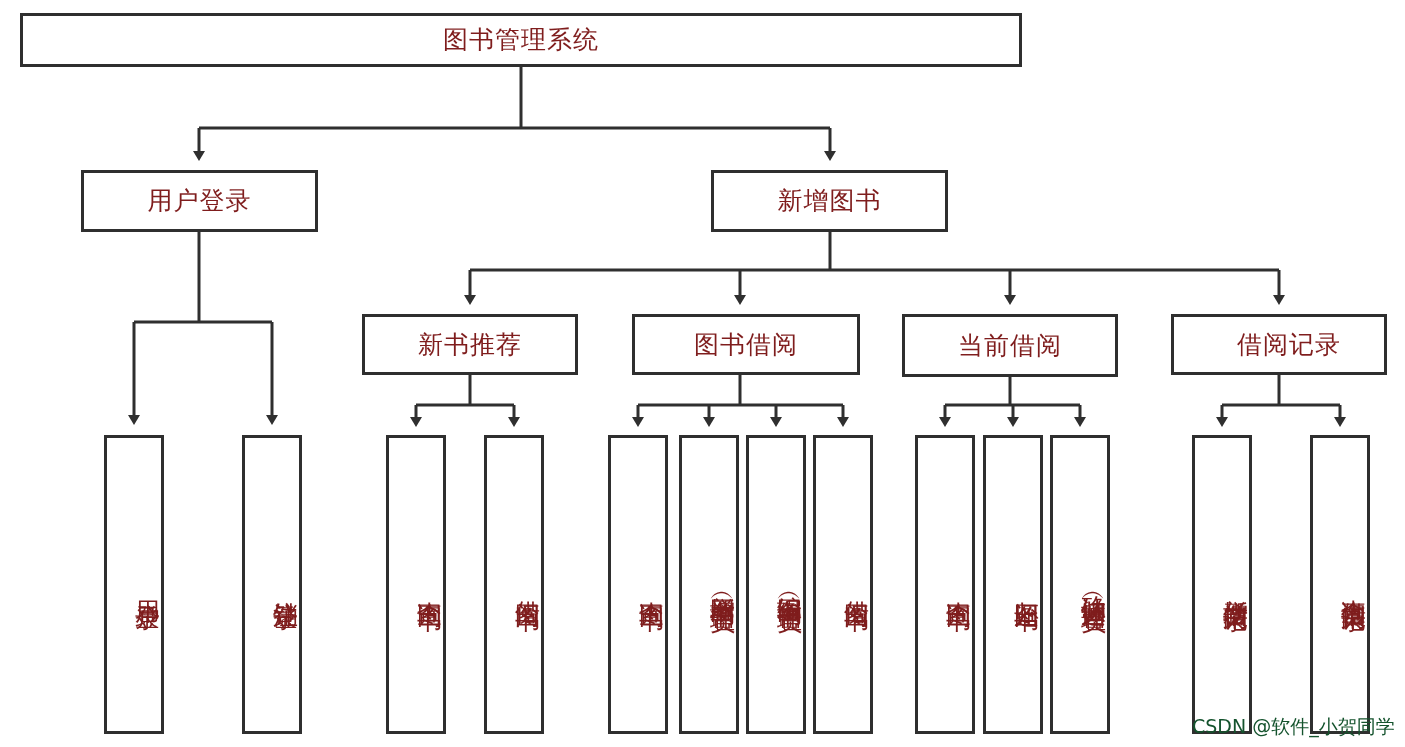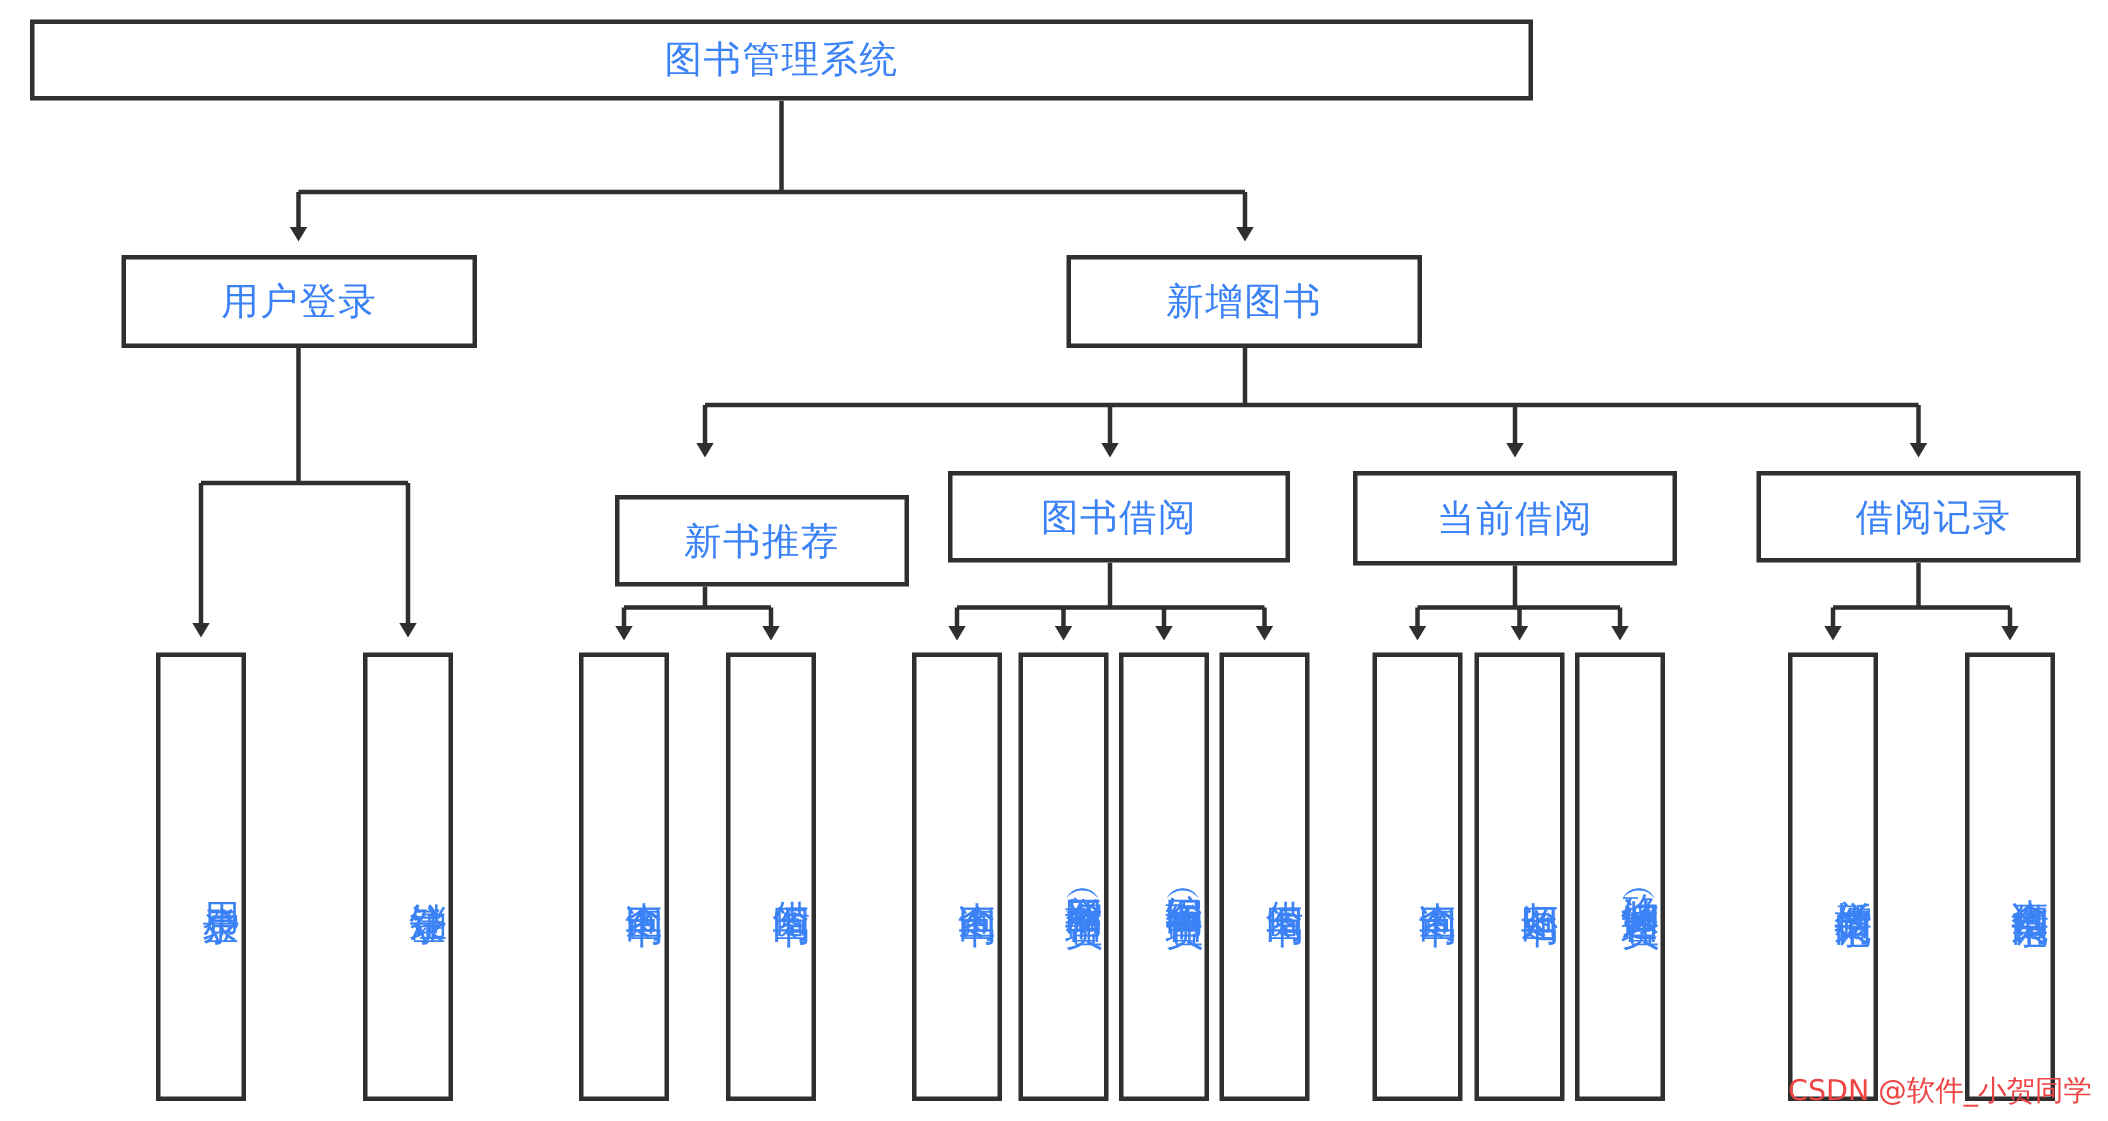--- a/index.html
+++ b/index.html
@@ -26,21 +26,21 @@
     pointer-events: none;
   }
   .node {
     position: absolute;
     box-sizing: border-box;
     background: #ffffff;
     border: 3px solid #2f2f2f;
     display: flex;
     align-items: center;
     justify-content: center;
-    color: #3b82f6;
+    color: #7f1d1d;
   }
   .node.horiz {
     font-size: 25px;
     letter-spacing: 1px;
     line-height: 1.1;
     white-space: nowrap;
   }
   .node.vert {
     writing-mode: vertical-rl;
     text-orientation: upright;
@@ -58,21 +58,21 @@
     writing-mode: vertical-rl;
     text-orientation: upright;
   }
   .root-node {
     border-width: 3px;
     font-size: 26px;
   }
   .watermark {
     position: absolute;
     font-size: 19px;
-    color: #ef4444;
+    color: #14532d;
     white-space: nowrap;
     letter-spacing: 0px;
     font-family: "DejaVu Sans", "Liberation Sans", sans-serif;
   }
 </style>
 </head>
 <body>
 
 <div id="canvas">
 
@@ -131,21 +131,21 @@
     <span>图书管理系统</span>
   </div>
 
   <div class="node horiz" style="left:81px; top:170px; width:237px; height:62px;">
     <span>用户登录</span>
   </div>
   <div class="node horiz" style="left:711px; top:170px; width:237px; height:62px;">
     <span>新增图书</span>
   </div>
 
-  <div class="node horiz" style="left:362px; top:330px; width:196px; height:61px;margin-left:48px;">
+  <div class="node horiz" style="left:362px; top:314px; width:216px; height:61px;">
     <span>新书推荐</span>
   </div>
   <div class="node horiz" style="left:632px; top:314px; width:228px; height:61px;">
     <span>图书借阅</span>
   </div>
   <div class="node horiz" style="left:902px; top:314px; width:216px; height:63px;">
     <span>当前借阅</span>
   </div>
   <div class="node horiz" style="left:1171px; top:314px; width:216px; height:61px;padding-left:20px;">
     <span>借阅记录</span>

